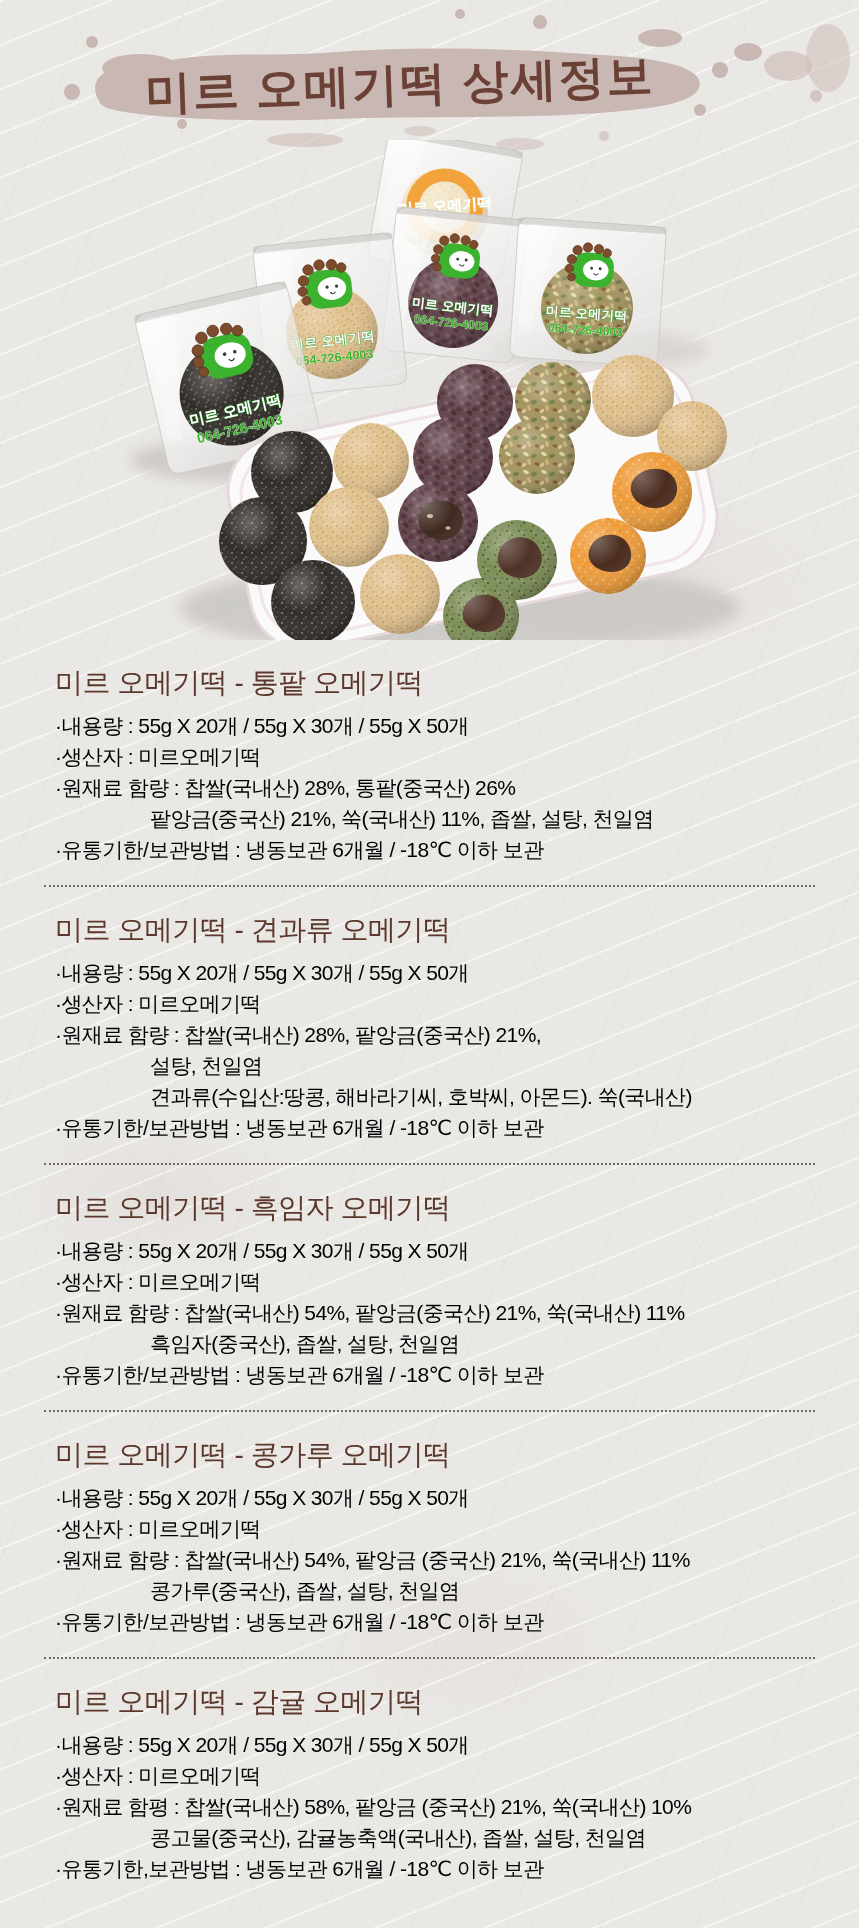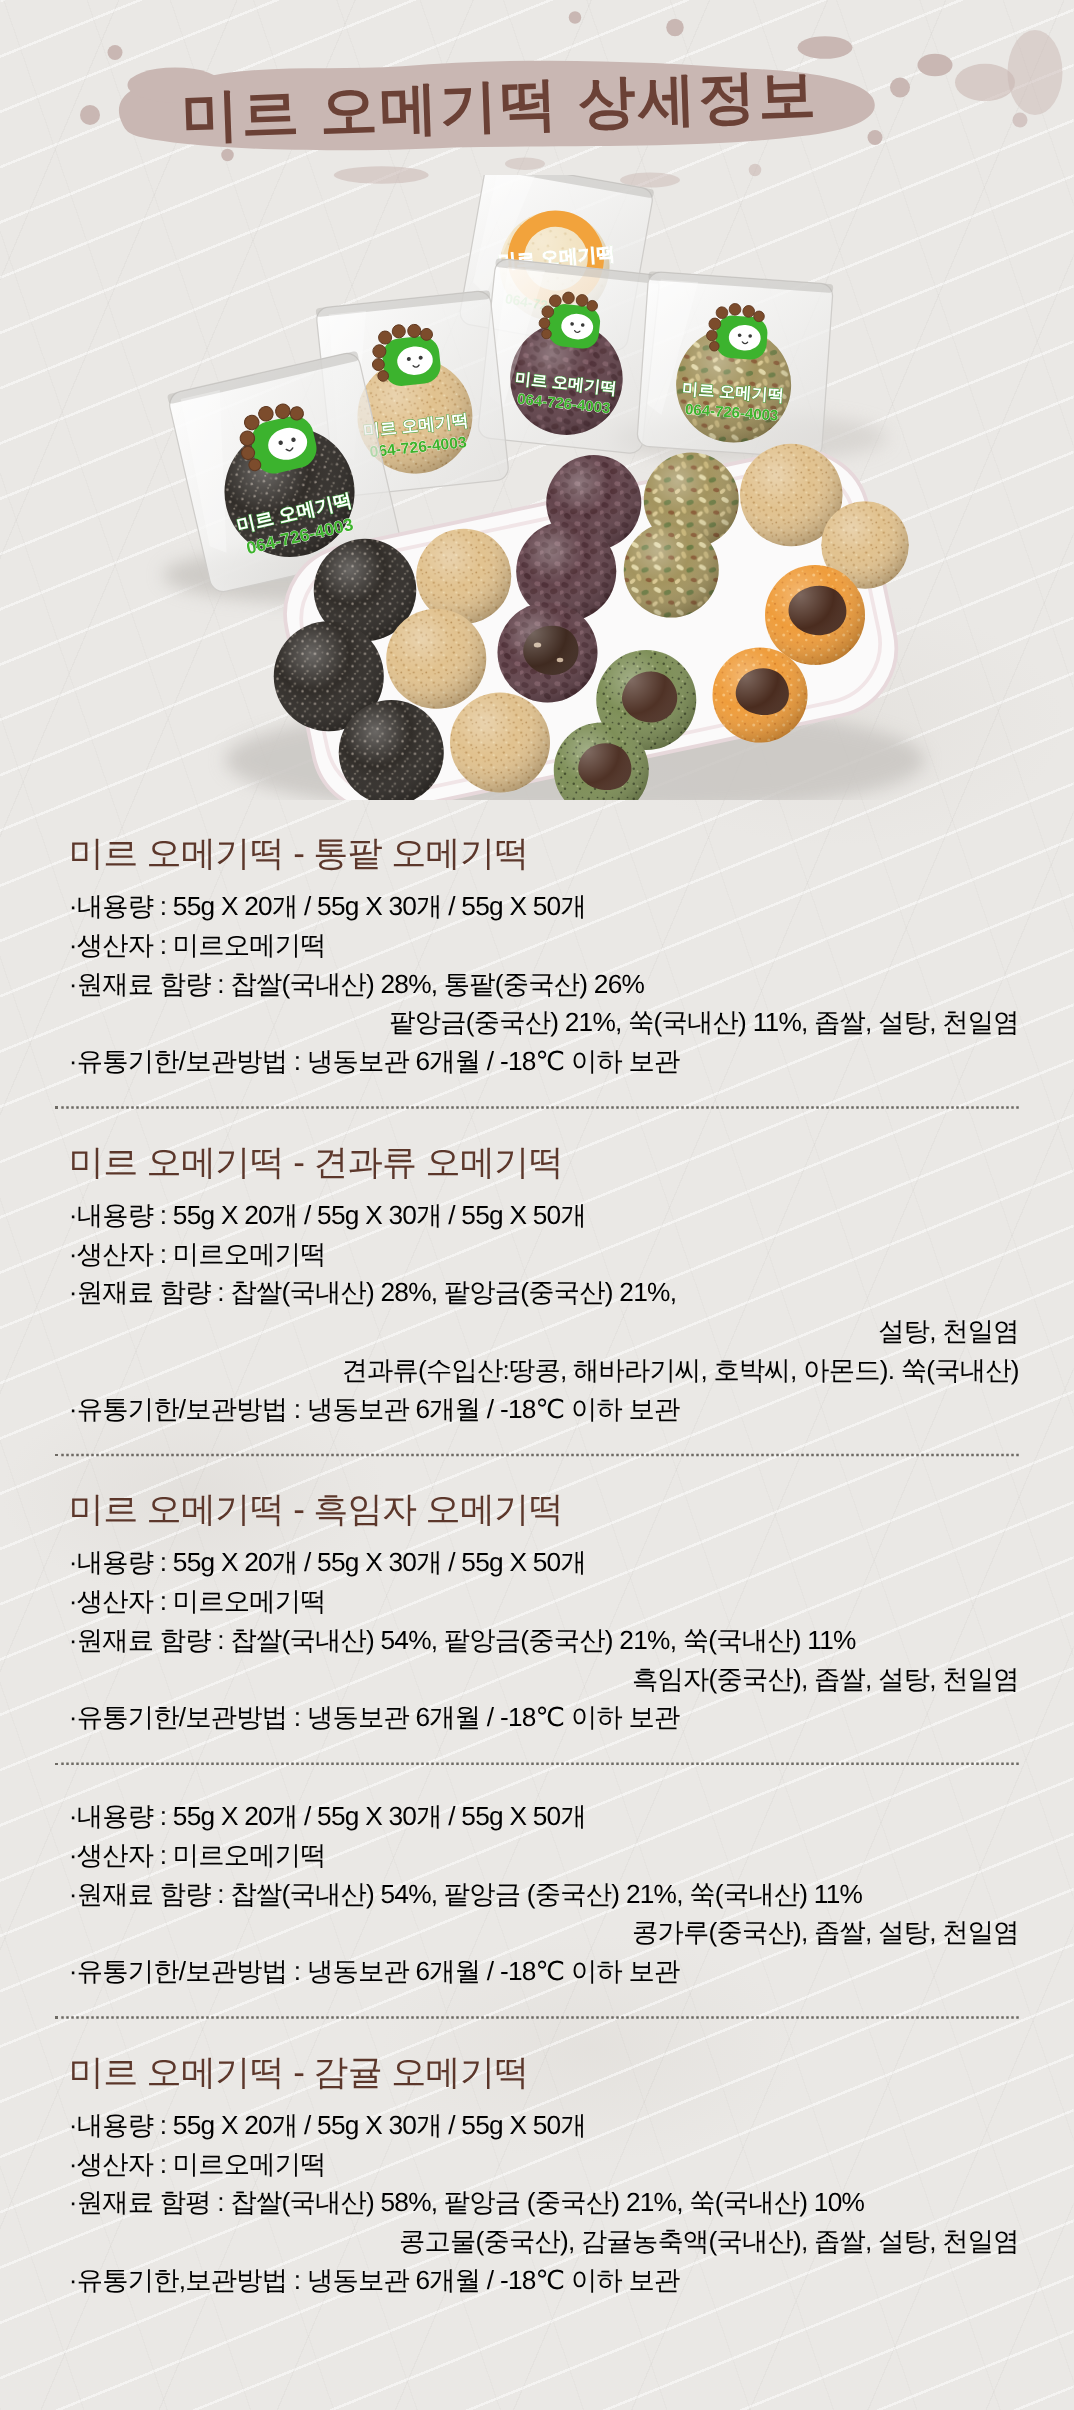--- a/index.html
+++ b/index.html
@@ -27,21 +27,21 @@
   .section{padding:26px 0 20px 11px;}
   .divider{border-top:2px dotted #6e6a64;height:0;margin:0;}
   .section-title{
     font-size:28px;line-height:34px;font-weight:normal;color:#5c372b;
     margin:0 0 10px 0;letter-spacing:-0.5px;
   }
   .detail-line{
     font-size:21px;line-height:31px;color:#000000;letter-spacing:-0.6px;
     white-space:nowrap;
   }
-  .detail-line.indent{padding-left:95px;text-align:right;}
+  .detail-line.indent{padding-left:95px;}
   text{font-family:"Liberation Sans","DejaVu Sans",sans-serif;}
 </style>
 </head>
 <body>
 
 <div class="hero">
 
   <svg id="banner-svg" width="859" height="155" viewBox="0 0 859 155">
     <g fill="#c9b7b3">
       <path d="M97,97 C88,76 112,61 152,65 C200,50 262,57 322,53 C420,45 520,49 600,55 C652,57 690,65 698,78
@@ -331,20 +331,21 @@
     <div class="detail-line">·내용량 : 55g X 20개 / 55g X 30개 / 55g X 50개</div>
     <div class="detail-line">·생산자 : 미르오메기떡</div>
     <div class="detail-line">·원재료 함량 : 찹쌀(국내산) 54%, 팥앙금(중국산) 21%, 쑥(국내산) 11%</div>
     <div class="detail-line indent">흑임자(중국산), 좁쌀, 설탕, 천일염</div>
     <div class="detail-line">·유통기한/보관방법 : 냉동보관 6개월 / -18℃ 이하 보관</div>
   </section>
 
   <div class="divider"></div>
 
   <section class="section">
+    <h2 class="section-title">미르 오메기떡 - 콩가루 오메기떡</h2>
     <div class="detail-line">·내용량 : 55g X 20개 / 55g X 30개 / 55g X 50개</div>
     <div class="detail-line">·생산자 : 미르오메기떡</div>
     <div class="detail-line">·원재료 함량 : 찹쌀(국내산) 54%, 팥앙금 (중국산) 21%, 쑥(국내산) 11%</div>
     <div class="detail-line indent">콩가루(중국산), 좁쌀, 설탕, 천일염</div>
     <div class="detail-line">·유통기한/보관방법 : 냉동보관 6개월 / -18℃ 이하 보관</div>
   </section>
 
   <div class="divider"></div>
 
   <section class="section">

